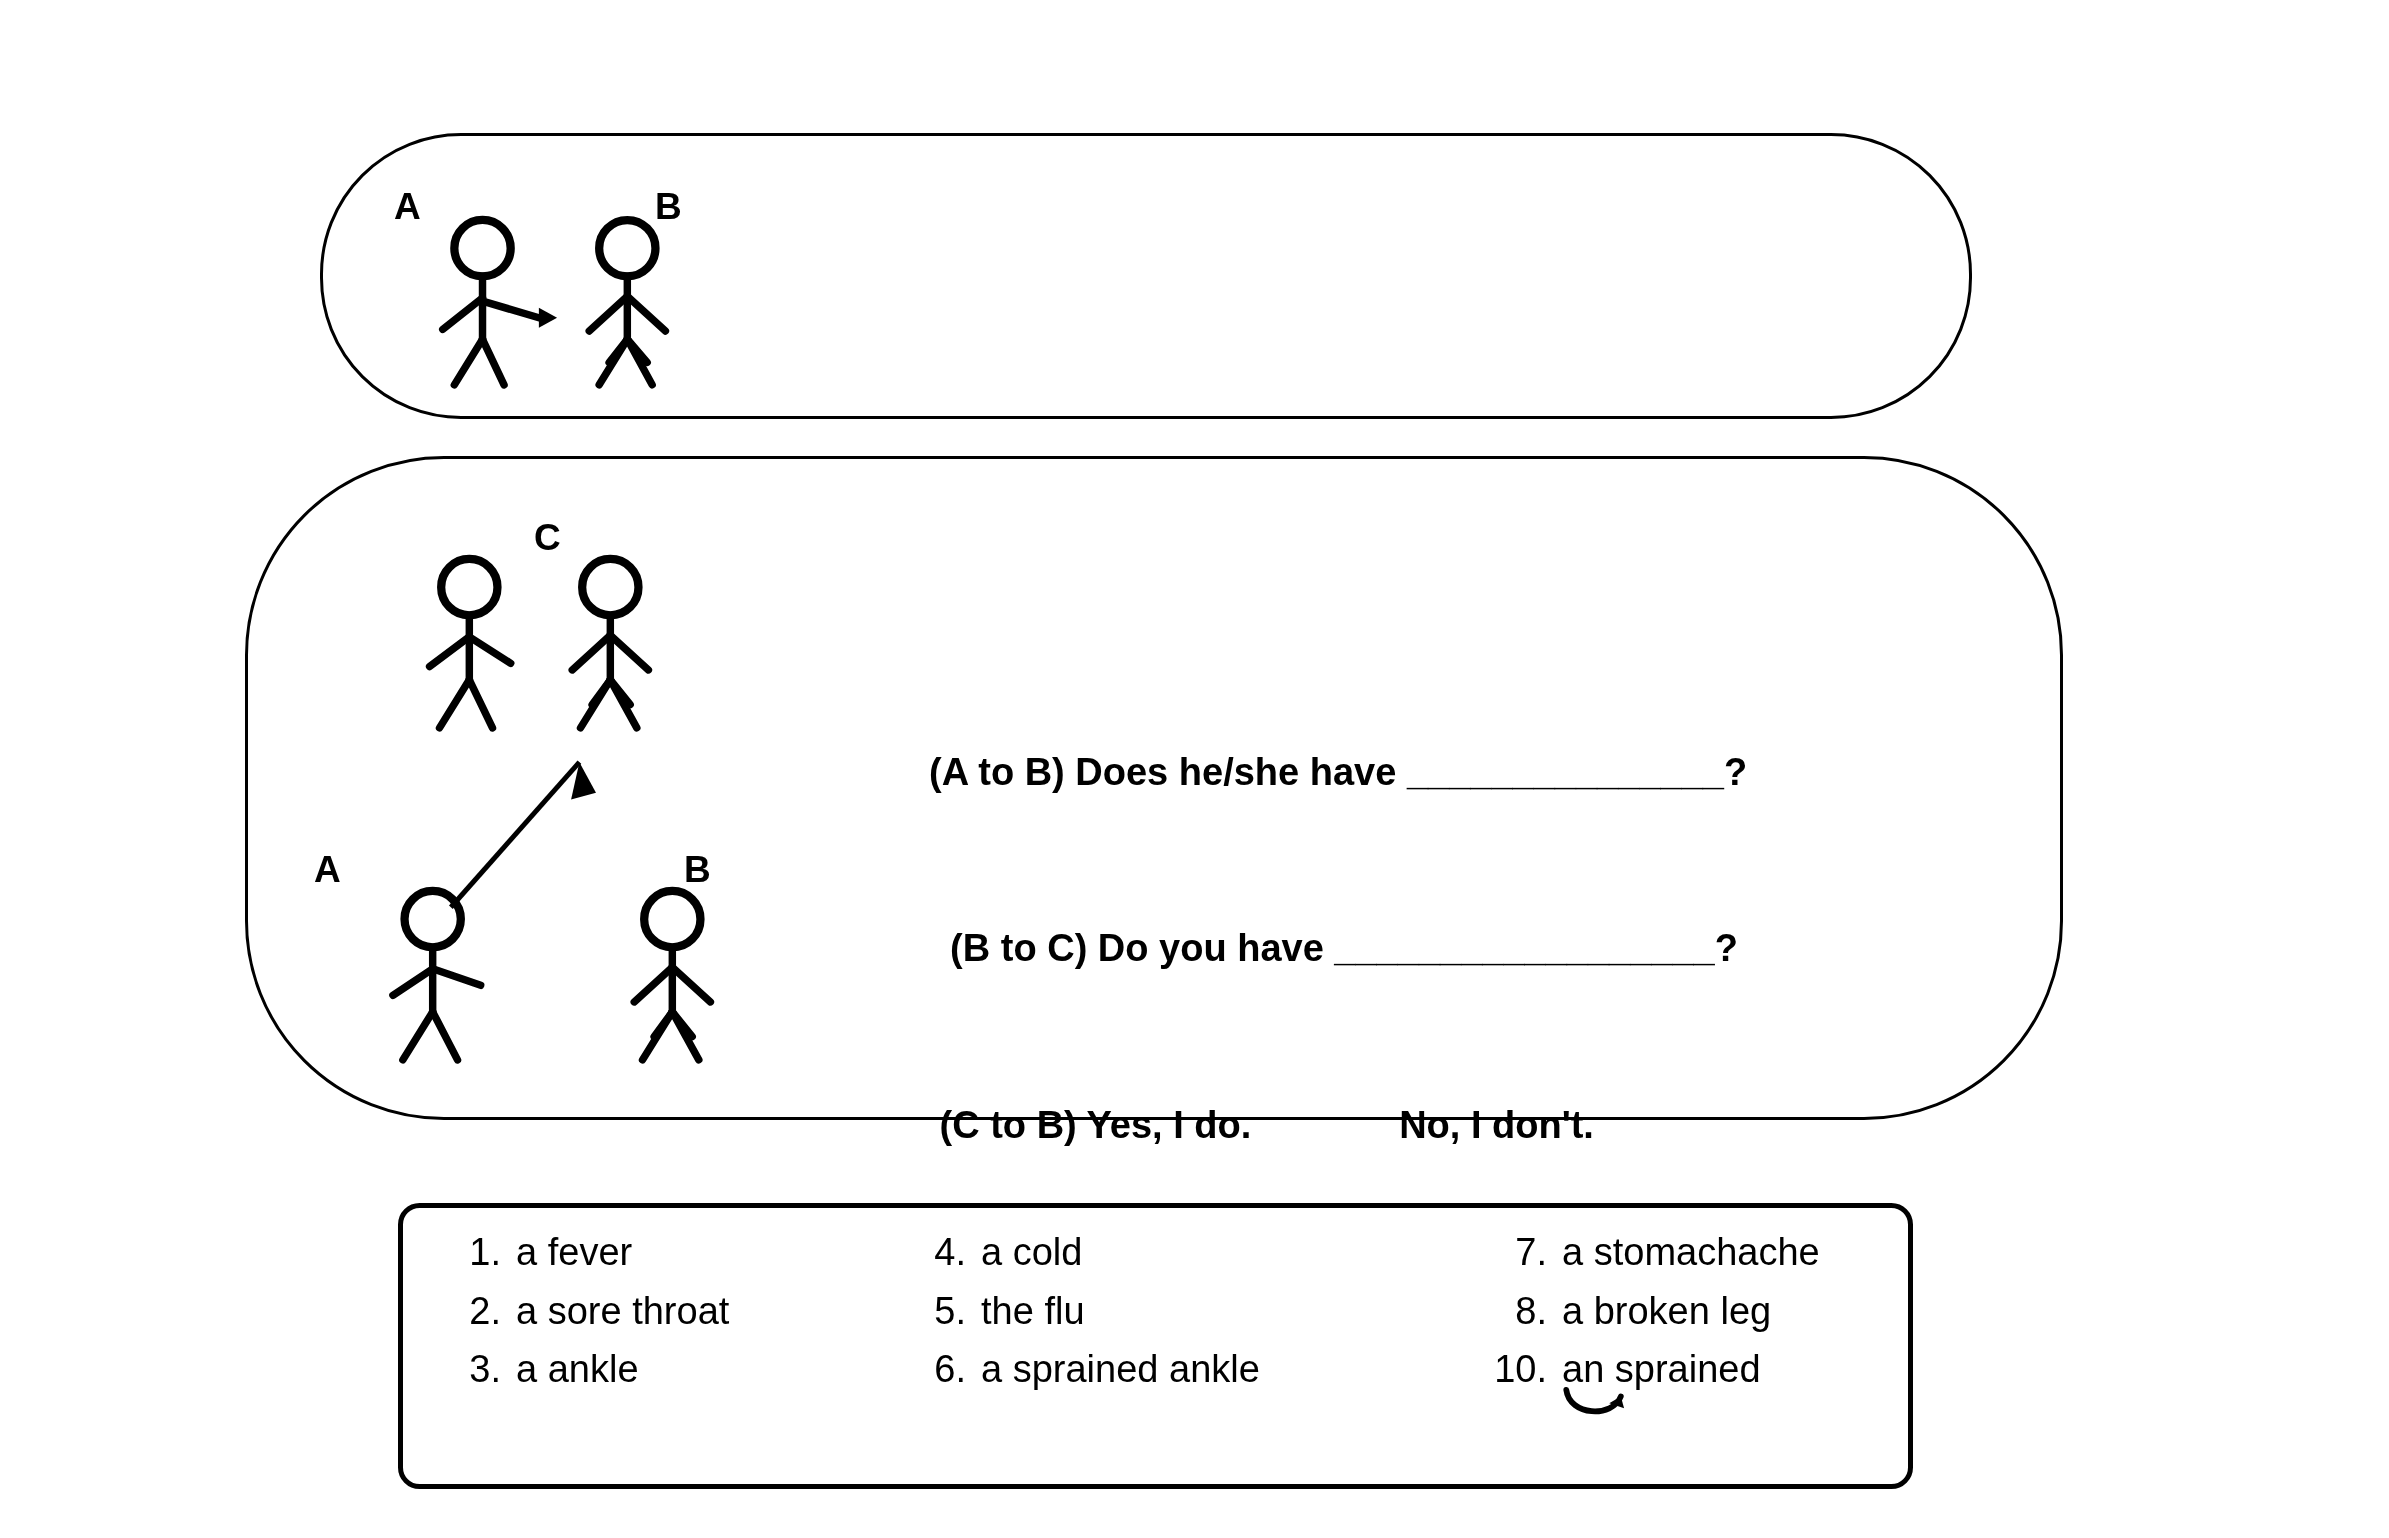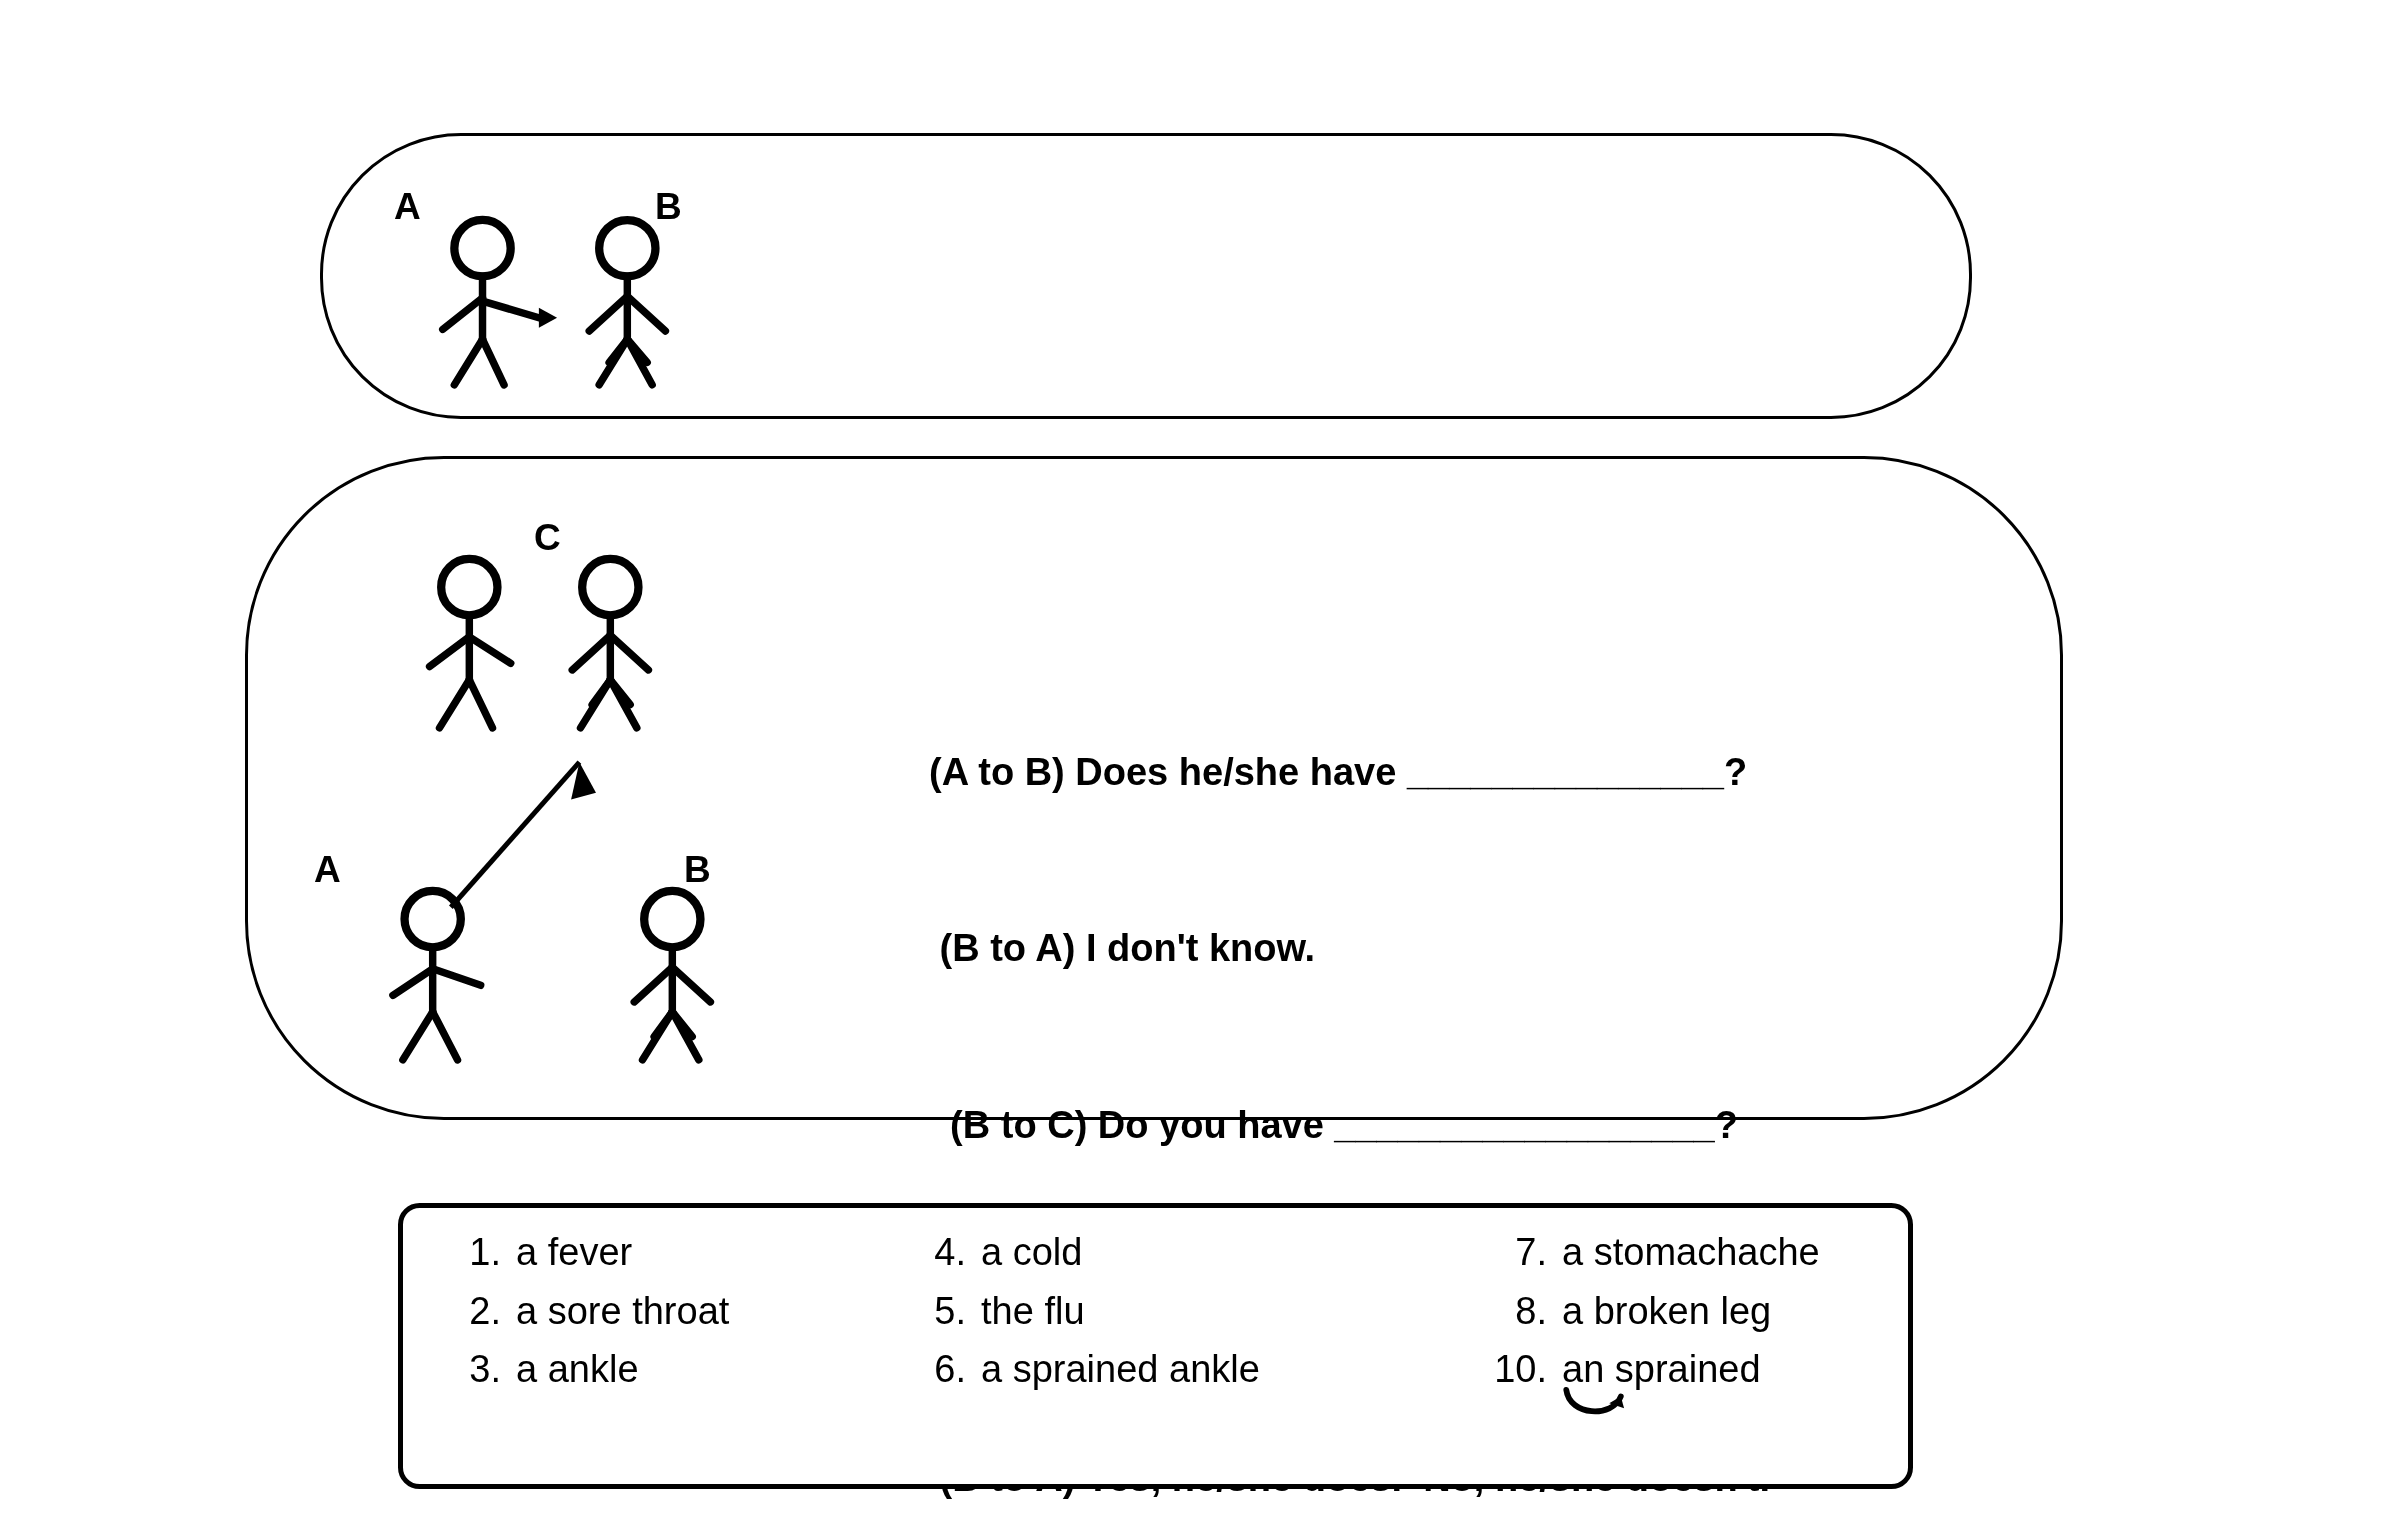--- a/index.html
+++ b/index.html
@@ -245,21 +245,20 @@
           <line x1="62" y1="152" x2="26" y2="210"></line>
           <line x1="62" y1="152" x2="94" y2="210"></line>
           <line x1="40" y1="182" x2="62" y2="152"></line>
           <line x1="86" y1="182" x2="62" y2="152"></line>
         </g>
       </svg>
     </div>
 
     <div class="lines">
       <div>(A to B) Does he/she have _______________?</div>
-      <div> (B to A) I don't know.</div>
       <div>  (B to C) Do you have __________________?</div>
       <div> (C to B) Yes, I do.              No, I don't.</div>
       <div> (B to A) Yes, he/she does.  No, he/she doesn't.</div>
     </div>
   </div>
 
   <div class="panel3">
     <div class="wordbank-grid">
       <div class="wb-cell">
         <span class="wb-num">1.</span>

